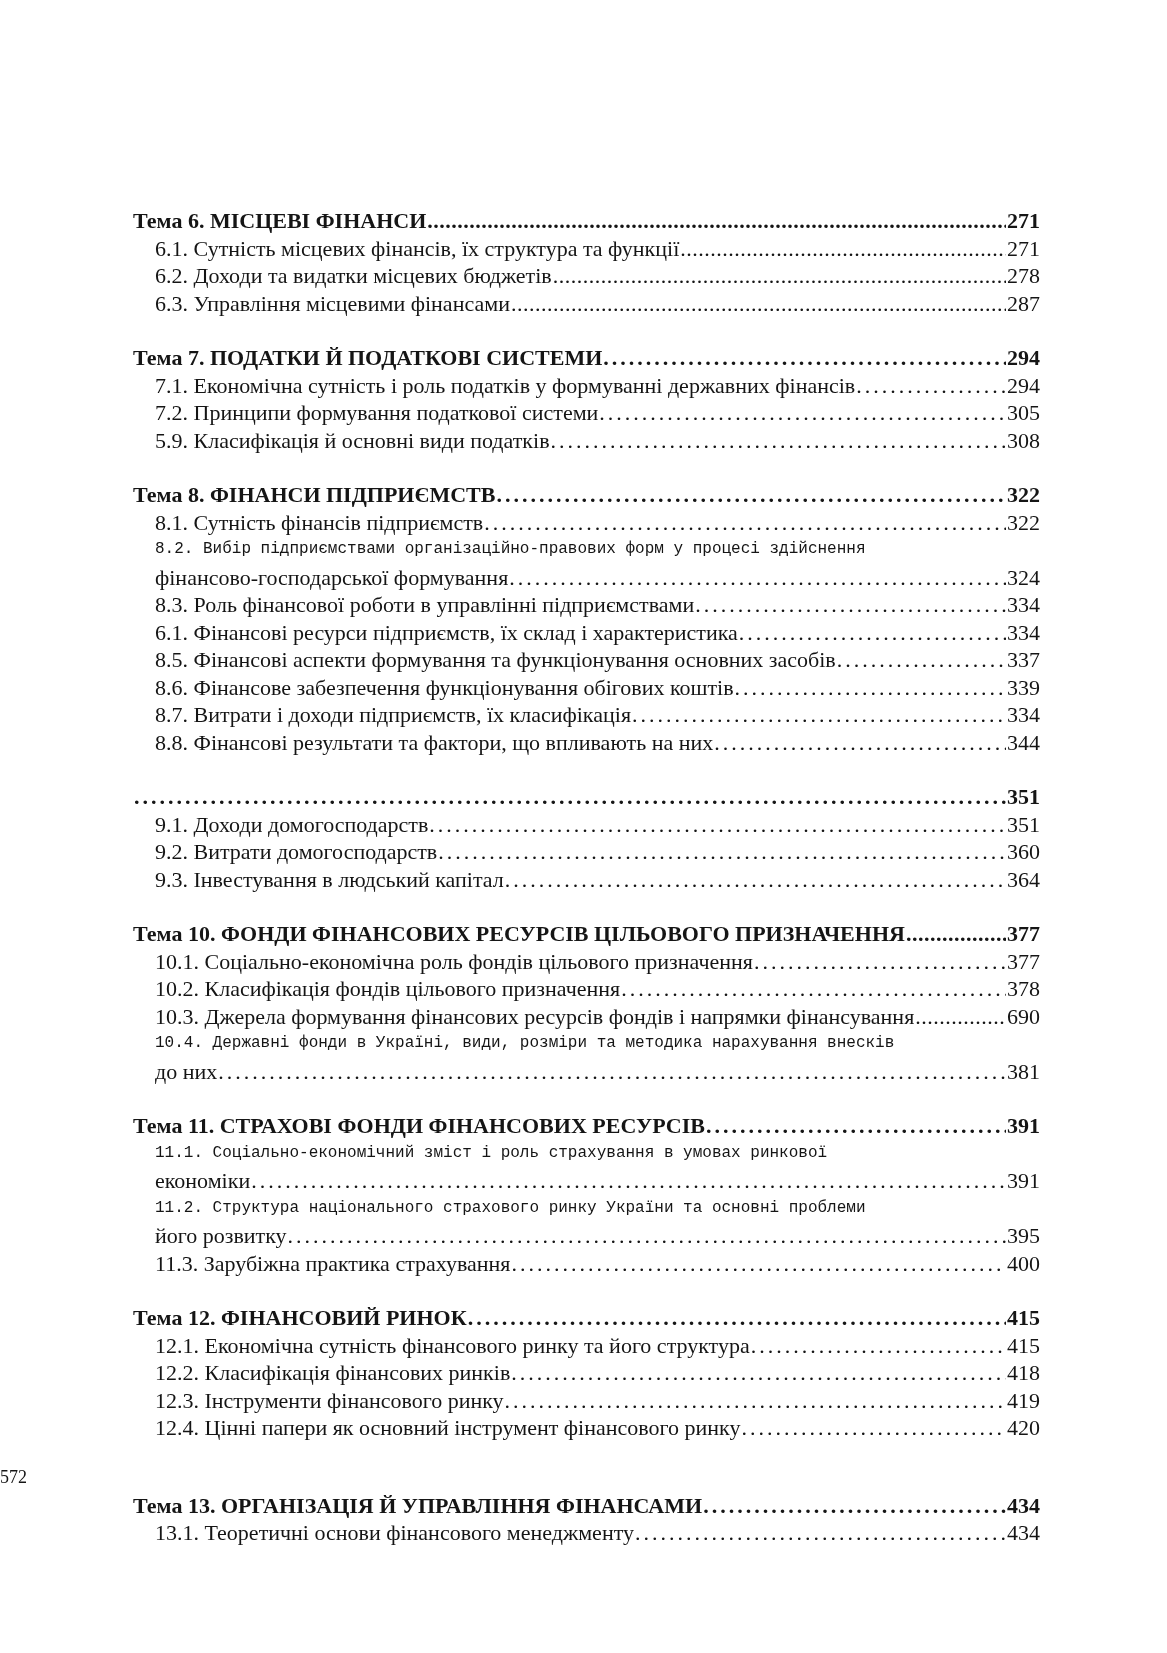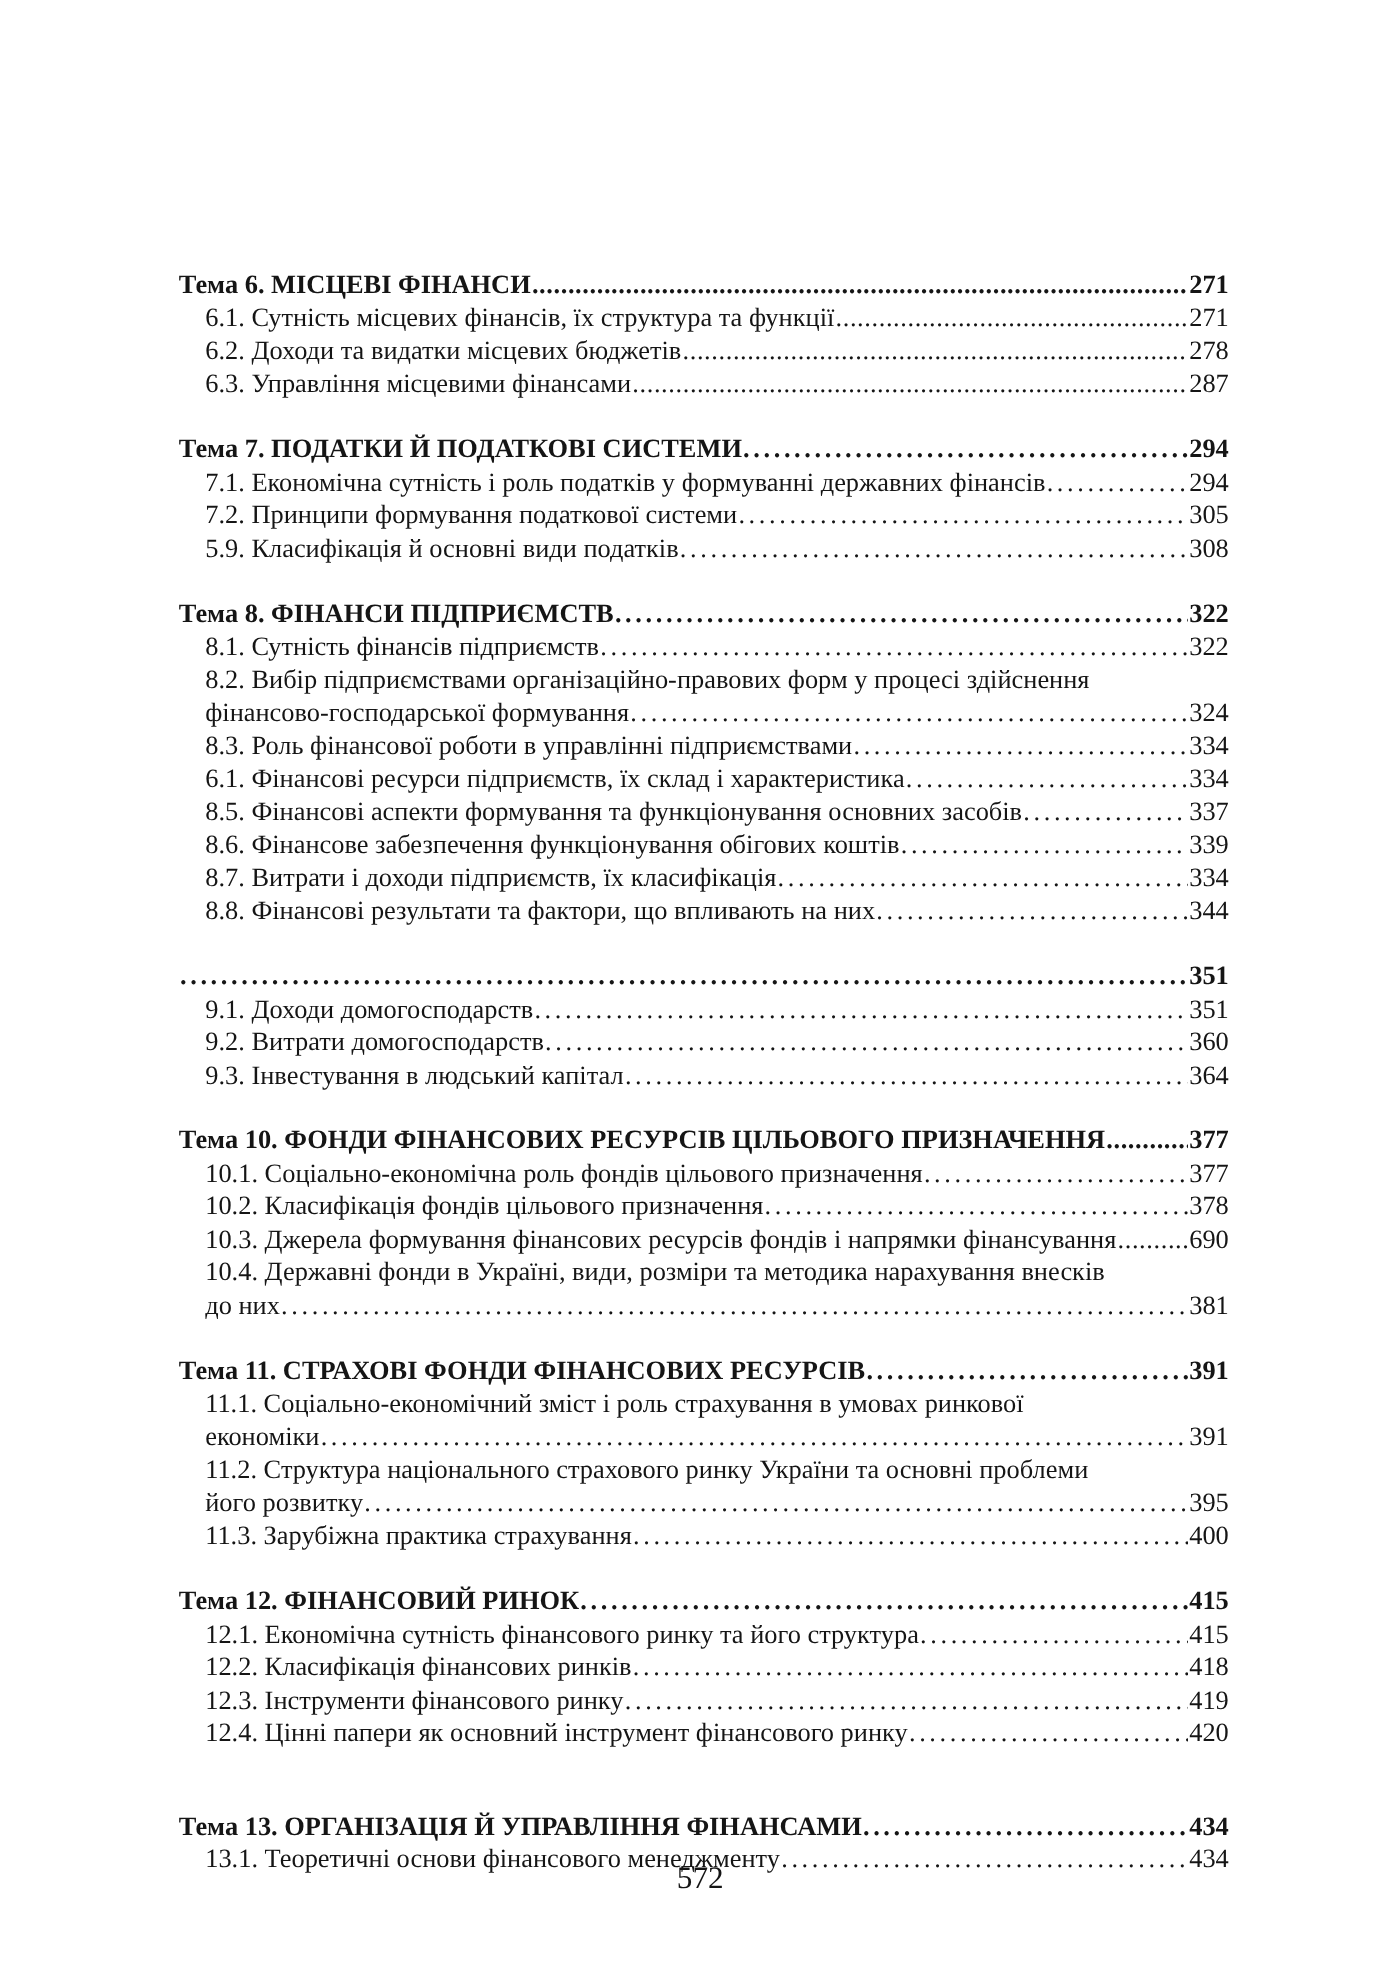--- a/index.html
+++ b/index.html
@@ -9,55 +9,55 @@
     position: relative;
     font-family: "Liberation Serif", "DejaVu Serif", serif;
     color: #151515;
     overflow: hidden;
   }
   .toc {
     position: absolute;
     left: 133px; top: 207px;
     width: 907px;
   }
-  .toc-section { margin: 16px; padding: 0; }
+  .toc-section { margin: 0; padding: 0; }
   .toc-section + .toc-section { margin-top: 27px; }
   .toc-section:last-child { margin-top: 50px; }
   .toc-row {
     display: flex;
     align-items: baseline;
     line-height: 27.5px;
     font-size: 22px;
   }
   .toc-pre {
     line-height: 27.5px;
-    font-size: 22px;
+    font-size: 16px;
+    font-family: Liberation Mono, monospace;
   }
   .toc-heading { font-weight: bold; }
   .toc-item, .toc-pre { padding-left: 22px; }
   .toc-title { white-space: nowrap; flex: 0 1 auto; }
   .toc-leader {
     flex: 1 1 auto;
     overflow: hidden;
     white-space: nowrap;
     min-width: 10px;
     margin: 0 1px;
   }
   .toc-leader::after {
     content: "........................................................................................................................................................................";
   }
   .leader-tight::after { letter-spacing: 0.5px; }
   .leader-spaced::after { letter-spacing: 3px; }
   .toc-page { flex: 0 0 auto; }
   .folio {
     position: absolute;
-    left: 0; top: 1551px;
+    left: 0; top: 1463px;
     width: 100%;
-    text-align: center;
-    font-size: 26px;
+    font-size: 18px;
     line-height: 28px;
   }
 </style>
 </head>
 <body>
 
 <main class="toc">
     <section class="toc-section">
       <div class="toc-row toc-heading">
         <span class="toc-title">Тема 6. МІСЦЕВІ ФІНАНСИ</span>

